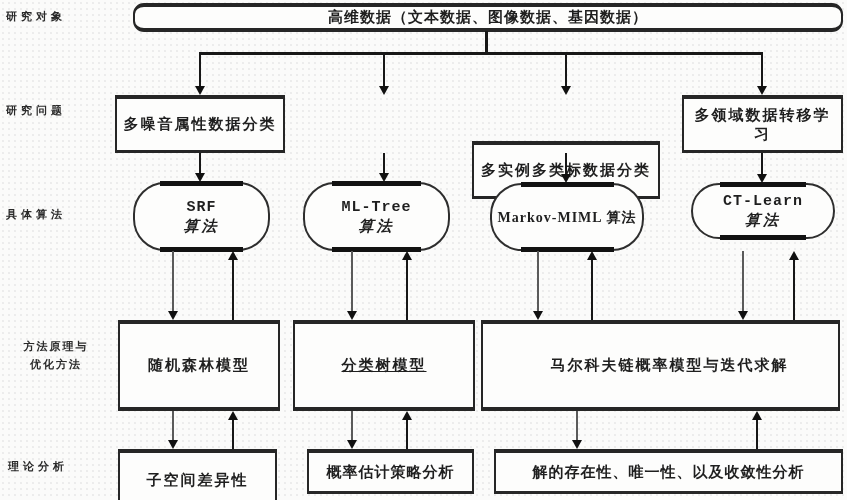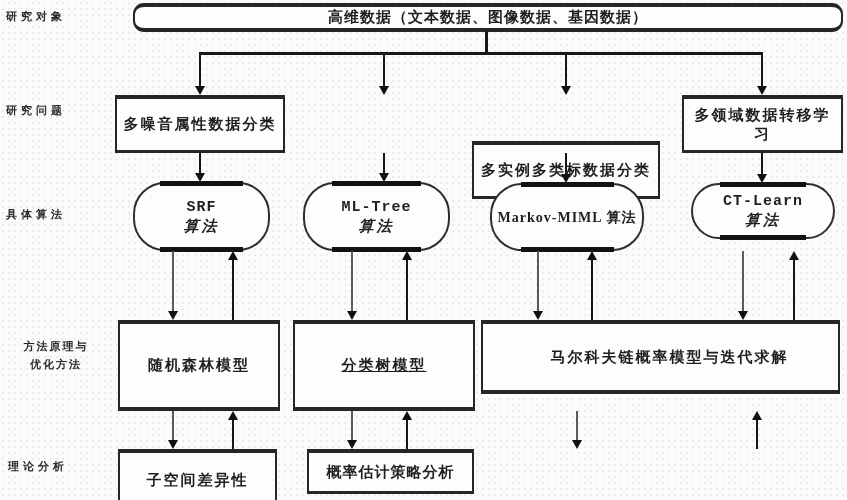--- a/index.html
+++ b/index.html
@@ -117,33 +117,34 @@
   <div class="vline" style="left:591px;top:260px;height:60px;"></div>
   <div class="arrow-up" style="left:587px;top:251px;"></div>
 
   <div class="vline lighter" style="left:742px;top:251px;height:62px;"></div>
   <div class="arrow-down" style="left:738px;top:311px;"></div>
   <div class="vline" style="left:793px;top:260px;height:60px;"></div>
   <div class="arrow-up" style="left:789px;top:251px;"></div>
 
   <div class="node model-node" style="left:118px;top:320px;width:162px;height:91px;">随机森林模型</div>
   <div class="node model-node" style="left:293px;top:320px;width:182px;height:91px;text-decoration:underline;">分类树模型</div>
-  <div class="node model-node" style="left:481px;top:320px;width:359px;height:74px;padding-left:24px;">马尔科夫链概率模型与迭代求解</div>
+  <div class="node model-node" style="left:481px;top:320px;width:359px;height:91px;padding-left:24px;">马尔科夫链概率模型与迭代求解</div>
 
   <div class="vline lighter" style="left:172px;top:411px;height:31px;"></div>
   <div class="arrow-down" style="left:168px;top:440px;"></div>
   <div class="vline" style="left:232px;top:420px;height:29px;"></div>
   <div class="arrow-up" style="left:228px;top:411px;"></div>
 
   <div class="vline lighter" style="left:351px;top:411px;height:31px;"></div>
   <div class="arrow-down" style="left:347px;top:440px;"></div>
   <div class="vline" style="left:406px;top:420px;height:29px;"></div>
   <div class="arrow-up" style="left:402px;top:411px;"></div>
 
   <div class="vline lighter" style="left:576px;top:411px;height:31px;"></div>
   <div class="arrow-down" style="left:572px;top:440px;"></div>
   <div class="vline" style="left:756px;top:420px;height:29px;"></div>
   <div class="arrow-up" style="left:752px;top:411px;"></div>
 
   <div class="node theory-node" style="left:118px;top:449px;width:159px;height:62px;">子空间差异性</div>
   <div class="node theory-node" style="left:307px;top:449px;width:167px;height:45px;letter-spacing:1px;">概率估计策略分析</div>
+  <div class="node theory-node" style="left:494px;top:449px;width:349px;height:45px;letter-spacing:1px;">解的存在性、唯一性、以及收敛性分析</div>
 
 </div>
 
 </body></html>

